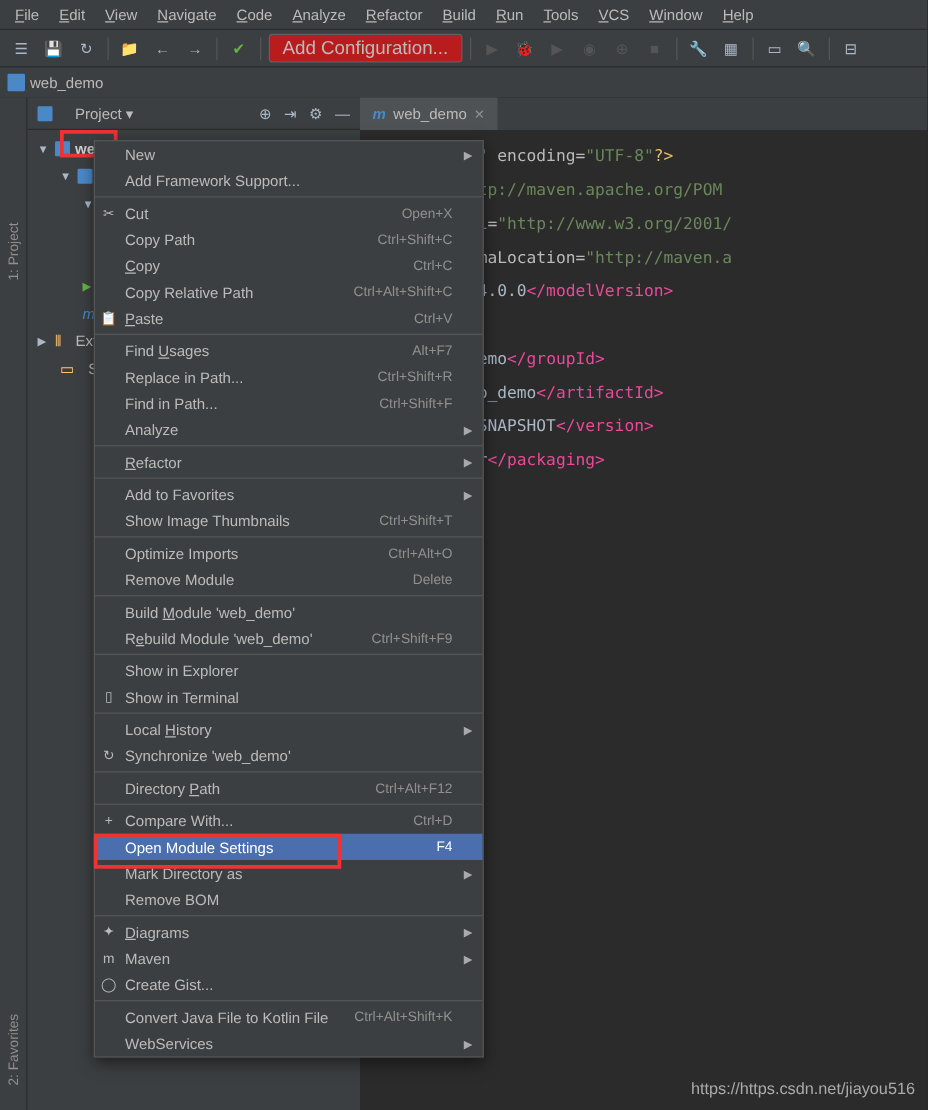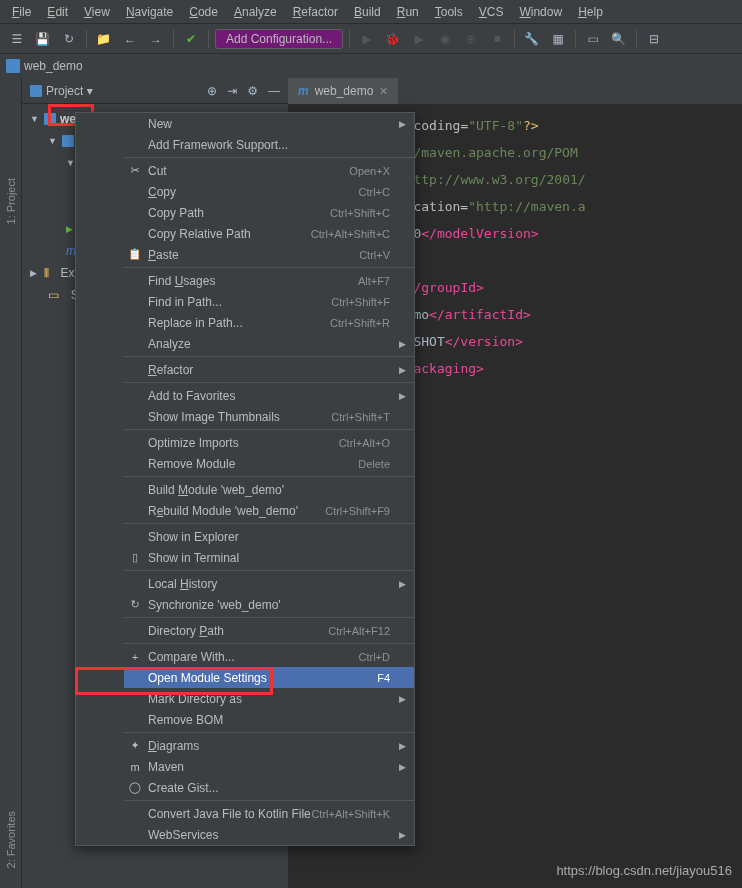--- a/index.html
+++ b/index.html
@@ -3,42 +3,42 @@
 <meta charset="utf-8">
 <style>
 * { margin:0; padding:0; box-sizing:border-box; }
 body { width:742px; height:888px; background:#2b2b2b; font-family:"Segoe UI",Arial,sans-serif; font-size:12px; color:#bbbbbb; overflow:hidden; position:relative; }
 .menubar { height:24px; background:#3c3f41; display:flex; align-items:center; padding:0 4px; border-bottom:1px solid #2b2b2b; }
 .menubar span { padding:0 8px; cursor:default; }
 .menubar u { text-decoration:underline; }
 .toolbar { height:30px; background:#3c3f41; display:flex; align-items:center; padding:0 6px; gap:4px; border-bottom:1px solid #2b2b2b; }
 .tb-icon { width:22px; height:22px; display:flex; align-items:center; justify-content:center; color:#a9b7c6; }
 .tb-sep { width:1px; height:18px; background:#555; margin:0 2px; }
-.add-conf { background:#701a75; border:1px solid #5e6060; color:#bbbbbb; padding:2px 10px; border-radius:3px; font-size:12px; }
+.add-conf { background:#b91c1c; border:1px solid #5e6060; color:#bbbbbb; padding:2px 10px; border-radius:3px; font-size:15px; }
 .breadcrumb { height:24px; background:#3c3f41; display:flex; align-items:center; padding:0 6px; gap:4px; color:#bbbbbb; }
 .folder-icon { width:14px; height:14px; background:#4a88c7; border-radius:1px; display:inline-block; }
 .main { display:flex; height:810px; }
 .left-gutter { width:22px; background:#3c3f41; border-right:1px solid #2b2b2b; display:flex; flex-direction:column; align-items:center; padding-top:100px; gap:100px; }
 .vtext { writing-mode:vertical-rl; transform:rotate(180deg); font-size:11px; color:#909090; }
 .sidebar { width:266px; background:#3c3f41; }
-.side-head { height:26px; display:flex; align-items:center; padding:0 8px; gap:4px; border-bottom:1px solid #2b2b2b; position:relative; }
+.side-head { height:26px; display:flex; align-items:center; padding:0 8px; gap:18px; border-bottom:1px solid #2b2b2b; position:relative; }
 .side-title { flex:1; }
 .side-icons { display:flex; gap:10px; color:#a9b7c6; }
 .tree { padding:4px 0; position:relative; }
 .tree-row { height:22px; display:flex; align-items:center; padding-left:8px; gap:4px; color:#bbbbbb; }
 .tri { font-size:9px; color:#a9b7c6; width:10px; }
 .highlight-box { position:absolute; border:3px solid #e33; }
 .editor { flex:1; background:#2b2b2b; position:relative; }
 .tab-bar { height:26px; background:#3c3f41; display:flex; align-items:center; }
 .tab { height:26px; display:flex; align-items:center; padding:0 10px; gap:6px; background:#4e5254; color:#bbbbbb; }
 .tab-close { color:#909090; font-size:14px; }
 .code { padding:8px 0 0 0; font-family:"Consolas",monospace; font-size:13px; line-height:27px; color:#a9b7c6; }
 .code-line { white-space:pre; padding-left:8px; }
 .c-pi { color:#e8bf6a; } .c-tag { color:#ec4899; } .c-attr { color:#bababa; } .c-str { color:#6a8759; } .c-val { color:#a9b7c6; } .c-ns { color:#9876aa; }
-.ctx-menu { position:absolute; left:75px; top:112px; width:340px; background:#3c3f41; border:1px solid #555; box-shadow:0 4px 12px rgba(0,0,0,0.5); z-index:100;padding-left:48px; }
+.ctx-menu { position:absolute; left:75px; top:112px; width:312px; background:#3c3f41; border:1px solid #555; box-shadow:0 4px 12px rgba(0,0,0,0.5); z-index:100; }
 .ctx-item { height:21px; display:flex; align-items:center; padding:0 24px 0 24px; position:relative; color:#bbbbbb; font-size:12px; }
 .ctx-item.sel { background:#4b6eaf; color:#fff; }
 .ctx-sep { height:1px; background:#555; margin:2px 0; }
 .ctx-short { position:absolute; right:24px; color:#909090; font-size:11px; }
 .ctx-item.sel .ctx-short { color:#fff; }
 .ctx-arrow { position:absolute; right:8px; font-size:9px; color:#a9a9a9; }
 .ctx-icon { position:absolute; left:4px; width:14px; text-align:center; font-size:11px; }
 .highlight-menu { position:absolute; left:75px; top:667px; width:198px; height:28px; border:3px solid #e33; z-index:101; }
 .watermark { position:absolute; bottom:10px; right:10px; color:#aaa; font-size:13px; }
 </style>
@@ -178,48 +178,48 @@
     <div class="ctx-item">
       <span>Add Framework Support...</span>
     </div>
     <div class="ctx-sep"></div>
     <div class="ctx-item">
       <span class="ctx-icon">✂</span>
       <span>Cut</span>
       <span class="ctx-short">Open+X</span>
     </div>
     <div class="ctx-item">
+      <span>Copy Path</span>
+      <span class="ctx-short">Ctrl+Shift+C</span>
+    </div>
+    <div class="ctx-item">
       <span><u>C</u>opy</span>
       <span class="ctx-short">Ctrl+C</span>
-    </div>
-    <div class="ctx-item">
-      <span>Copy Path</span>
-      <span class="ctx-short">Ctrl+Shift+C</span>
     </div>
     <div class="ctx-item">
       <span>Copy Relative Path</span>
       <span class="ctx-short">Ctrl+Alt+Shift+C</span>
     </div>
     <div class="ctx-item">
       <span class="ctx-icon">📋</span>
       <span><u>P</u>aste</span>
       <span class="ctx-short">Ctrl+V</span>
     </div>
     <div class="ctx-sep"></div>
     <div class="ctx-item">
       <span>Find <u>U</u>sages</span>
       <span class="ctx-short">Alt+F7</span>
     </div>
     <div class="ctx-item">
+      <span>Replace in Path...</span>
+      <span class="ctx-short">Ctrl+Shift+R</span>
+    </div>
+    <div class="ctx-item">
       <span>Find in Path...</span>
       <span class="ctx-short">Ctrl+Shift+F</span>
-    </div>
-    <div class="ctx-item">
-      <span>Replace in Path...</span>
-      <span class="ctx-short">Ctrl+Shift+R</span>
     </div>
     <div class="ctx-item">
       <span>Analyze</span>
       <span class="ctx-arrow">▶</span>
     </div>
     <div class="ctx-sep"></div>
     <div class="ctx-item">
       <span><u>R</u>efactor</span>
       <span class="ctx-arrow">▶</span>
     </div>
@@ -307,13 +307,13 @@
     <div class="ctx-item">
       <span>Convert Java File to Kotlin File</span>
       <span class="ctx-short">Ctrl+Alt+Shift+K</span>
     </div>
     <div class="ctx-item">
       <span>WebServices</span>
       <span class="ctx-arrow">▶</span>
     </div>
   </div>
 <div class="highlight-menu"></div>
-<div class="watermark">https://blog.csdn.net/jiayou516</div>
+<div class="watermark">https://https.csdn.net/jiayou516</div>
 
 </body></html>

